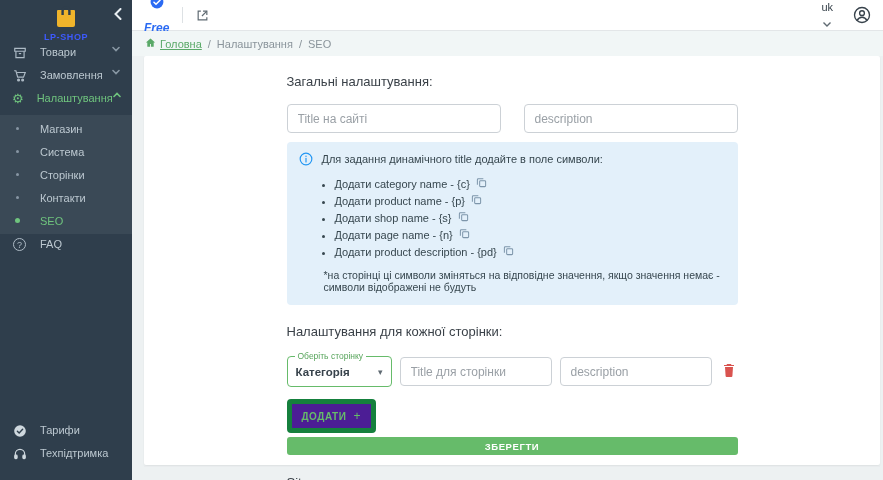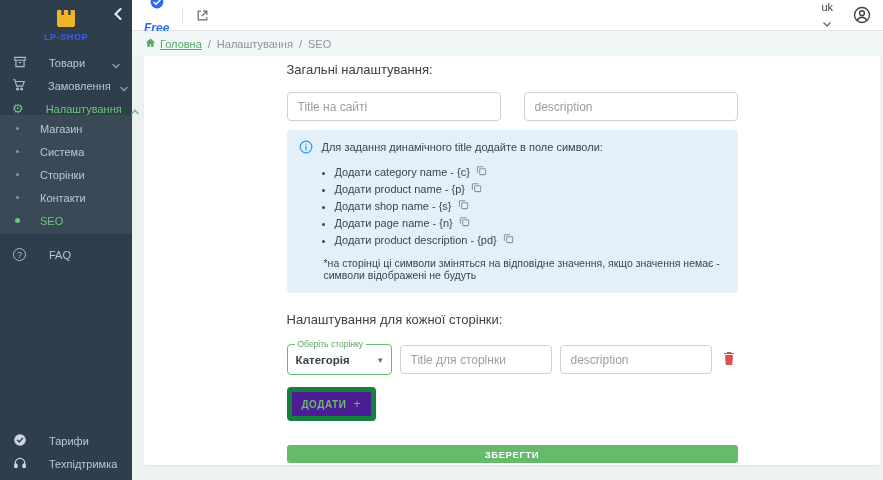--- a/index.html
+++ b/index.html
@@ -9,22 +9,22 @@
 
   
   .sidebar { position:absolute; left:0; top:0; width:132px; height:480px;
     background:#2f3e4c; color:#bcc8d0; z-index:5; }
   .logo-row { height:46px; position:relative; display:flex; flex-direction:column;
     align-items:center; justify-content:center; padding-top:0; }
   .logo { display:flex; flex-direction:column; align-items:center; cursor:pointer; }
   .logo-text { font-size:9px; font-weight:bold; color:#3d5afe; letter-spacing:.6px; margin-top:1px; }
   .collapse-btn { position:absolute; right:10px; top:8px; color:#e8eef2; cursor:pointer; display:flex; }
 
-  .nav-item { height:23px; display:flex; align-items:flex-end; padding:0 12px;
-    font-size:11px; cursor:pointer; color:#bcc8d0;gap:9px; }
+  .nav-item { height:23px; display:flex; align-items:flex-start; padding:0 12px;
+    font-size:11px; cursor:pointer; color:#bcc8d0; }
   .nav-item .nicon { width:15px; display:flex; justify-content:center; margin-right:13px; color:#aebbc6; }
   .nav-item .nlabel { flex:1; }
   .nav-item .chev { color:#8796a3; display:flex; }
   .nav-item.active, .nav-item.active .nicon, .nav-item.active .chev { color:#6fc47e; }
   .nav-gear { font-size:13px; line-height:1; }
 
   .submenu { background:#3a4956; padding:2px 0; }
   .sub-item { height:23px; display:flex; align-items:center; font-size:11px;
     color:#bcc8d0; cursor:pointer; }
   .sub-item .dot { width:3px; height:3px; border-radius:50%; background:#8796a3;
@@ -55,21 +55,21 @@
     font-size:11px; color:#8a949b; gap:6px; }
   .bc-home { display:flex; align-items:center; gap:4px; color:#5aa968; cursor:pointer; }
   .bc-home .bc-label { text-decoration:underline; }
   .bc-sep { color:#8a949b; }
 
   
   .card { position:absolute; left:144px; top:56px; width:736px; height:409px;
     background:#fff; box-shadow:0 1px 2px rgba(0,0,0,.07); border-radius:2px; }
   .inner { width:451px; margin:0 auto; }
   .sec-heading { font-size:13px; font-weight:500; color:#3a4148; }
-  .h-general { padding-top:6px; }
+  .h-general { padding-top:18px; }
 
   .row-two { display:flex; gap:23px; margin-top:15px; }
   .txt-input { height:29px; border:1px solid #ccd1d6; border-radius:4px; padding:0 10px;
     font-size:12px; color:#333; outline:none; font-family:inherit; width:100%; background:#fff; }
   .txt-input::placeholder { color:#9aa0a6; }
   .row-two .txt-input { flex:1; }
 
   .info-box { background:#e3f0fa; border-radius:4px; margin-top:9px; padding:11px 12px 12px; }
   .info-head { display:flex; align-items:flex-start; gap:9px; font-size:11px; color:#37474f; }
   .info-icon { color:#2196f3; flex:none; margin-top:-1px; }
@@ -87,21 +87,21 @@
     font-size:8.5px; color:#58a55c; }
   .select-value { font-size:11.5px; font-weight:bold; color:#37424b; flex:1; }
   .select-caret { color:#5f6a72; font-size:9px; }
   .form-row .txt-input { flex:1; }
   .trash-btn { border:none; background:none; color:#d9534f; cursor:pointer; padding:0 3px; display:flex; }
 
   .add-btn { margin-top:12px; display:inline-flex; align-items:center; gap:7px;
     border:5px solid #15803d; background:#4c1d95; color:#66bb6a; font-size:10px; font-weight:bold;
     letter-spacing:.5px; border-radius:4px; padding:5px 10px; cursor:pointer; font-family:inherit; }
   .plus { font-size:12px; font-weight:normal; }
-  .save-btn { display:block; width:100%; margin-top:24px; background:#66bb6a; color:#fff;
+  .save-btn { display:block; width:100%; margin-top:4px; background:#66bb6a; color:#fff;
     border:none; border-radius:3px; height:18px; font-size:9.5px; font-weight:bold;
     letter-spacing:.6px; cursor:pointer; font-family:inherit; }
 
   .card hr { border:none; border-top:1px solid #e9ecee; margin:11px 0 0; }
   .h-sitemap { margin-top:8px; }
 </style>
 </head>
 <body>
 
 <div class="app">

